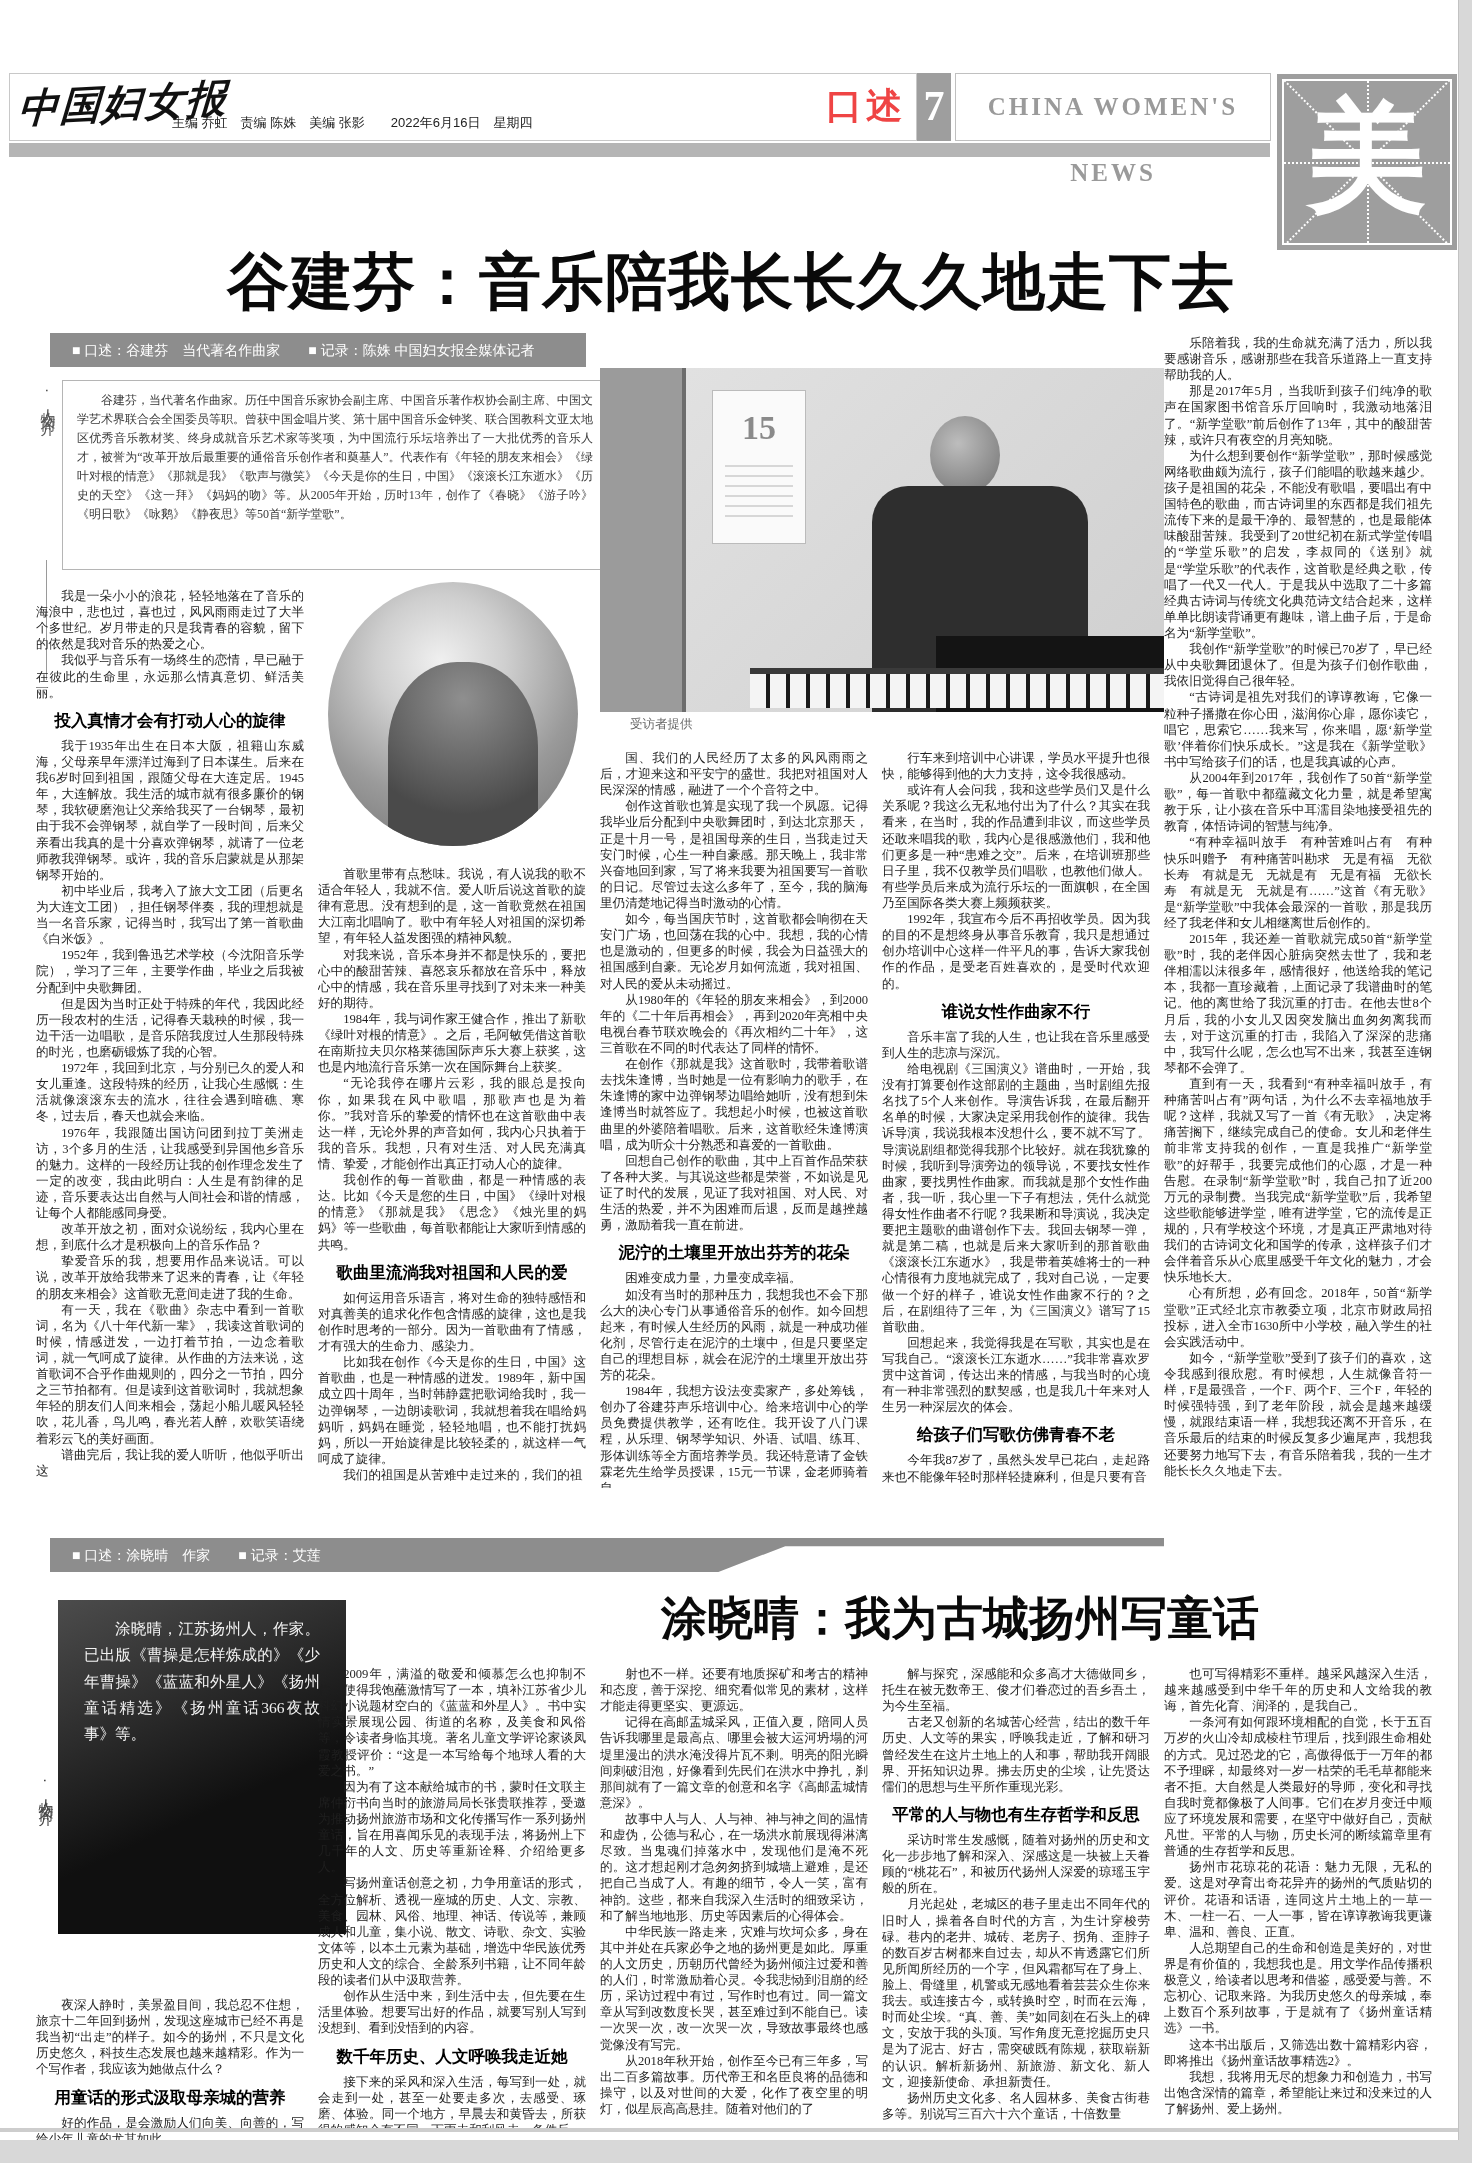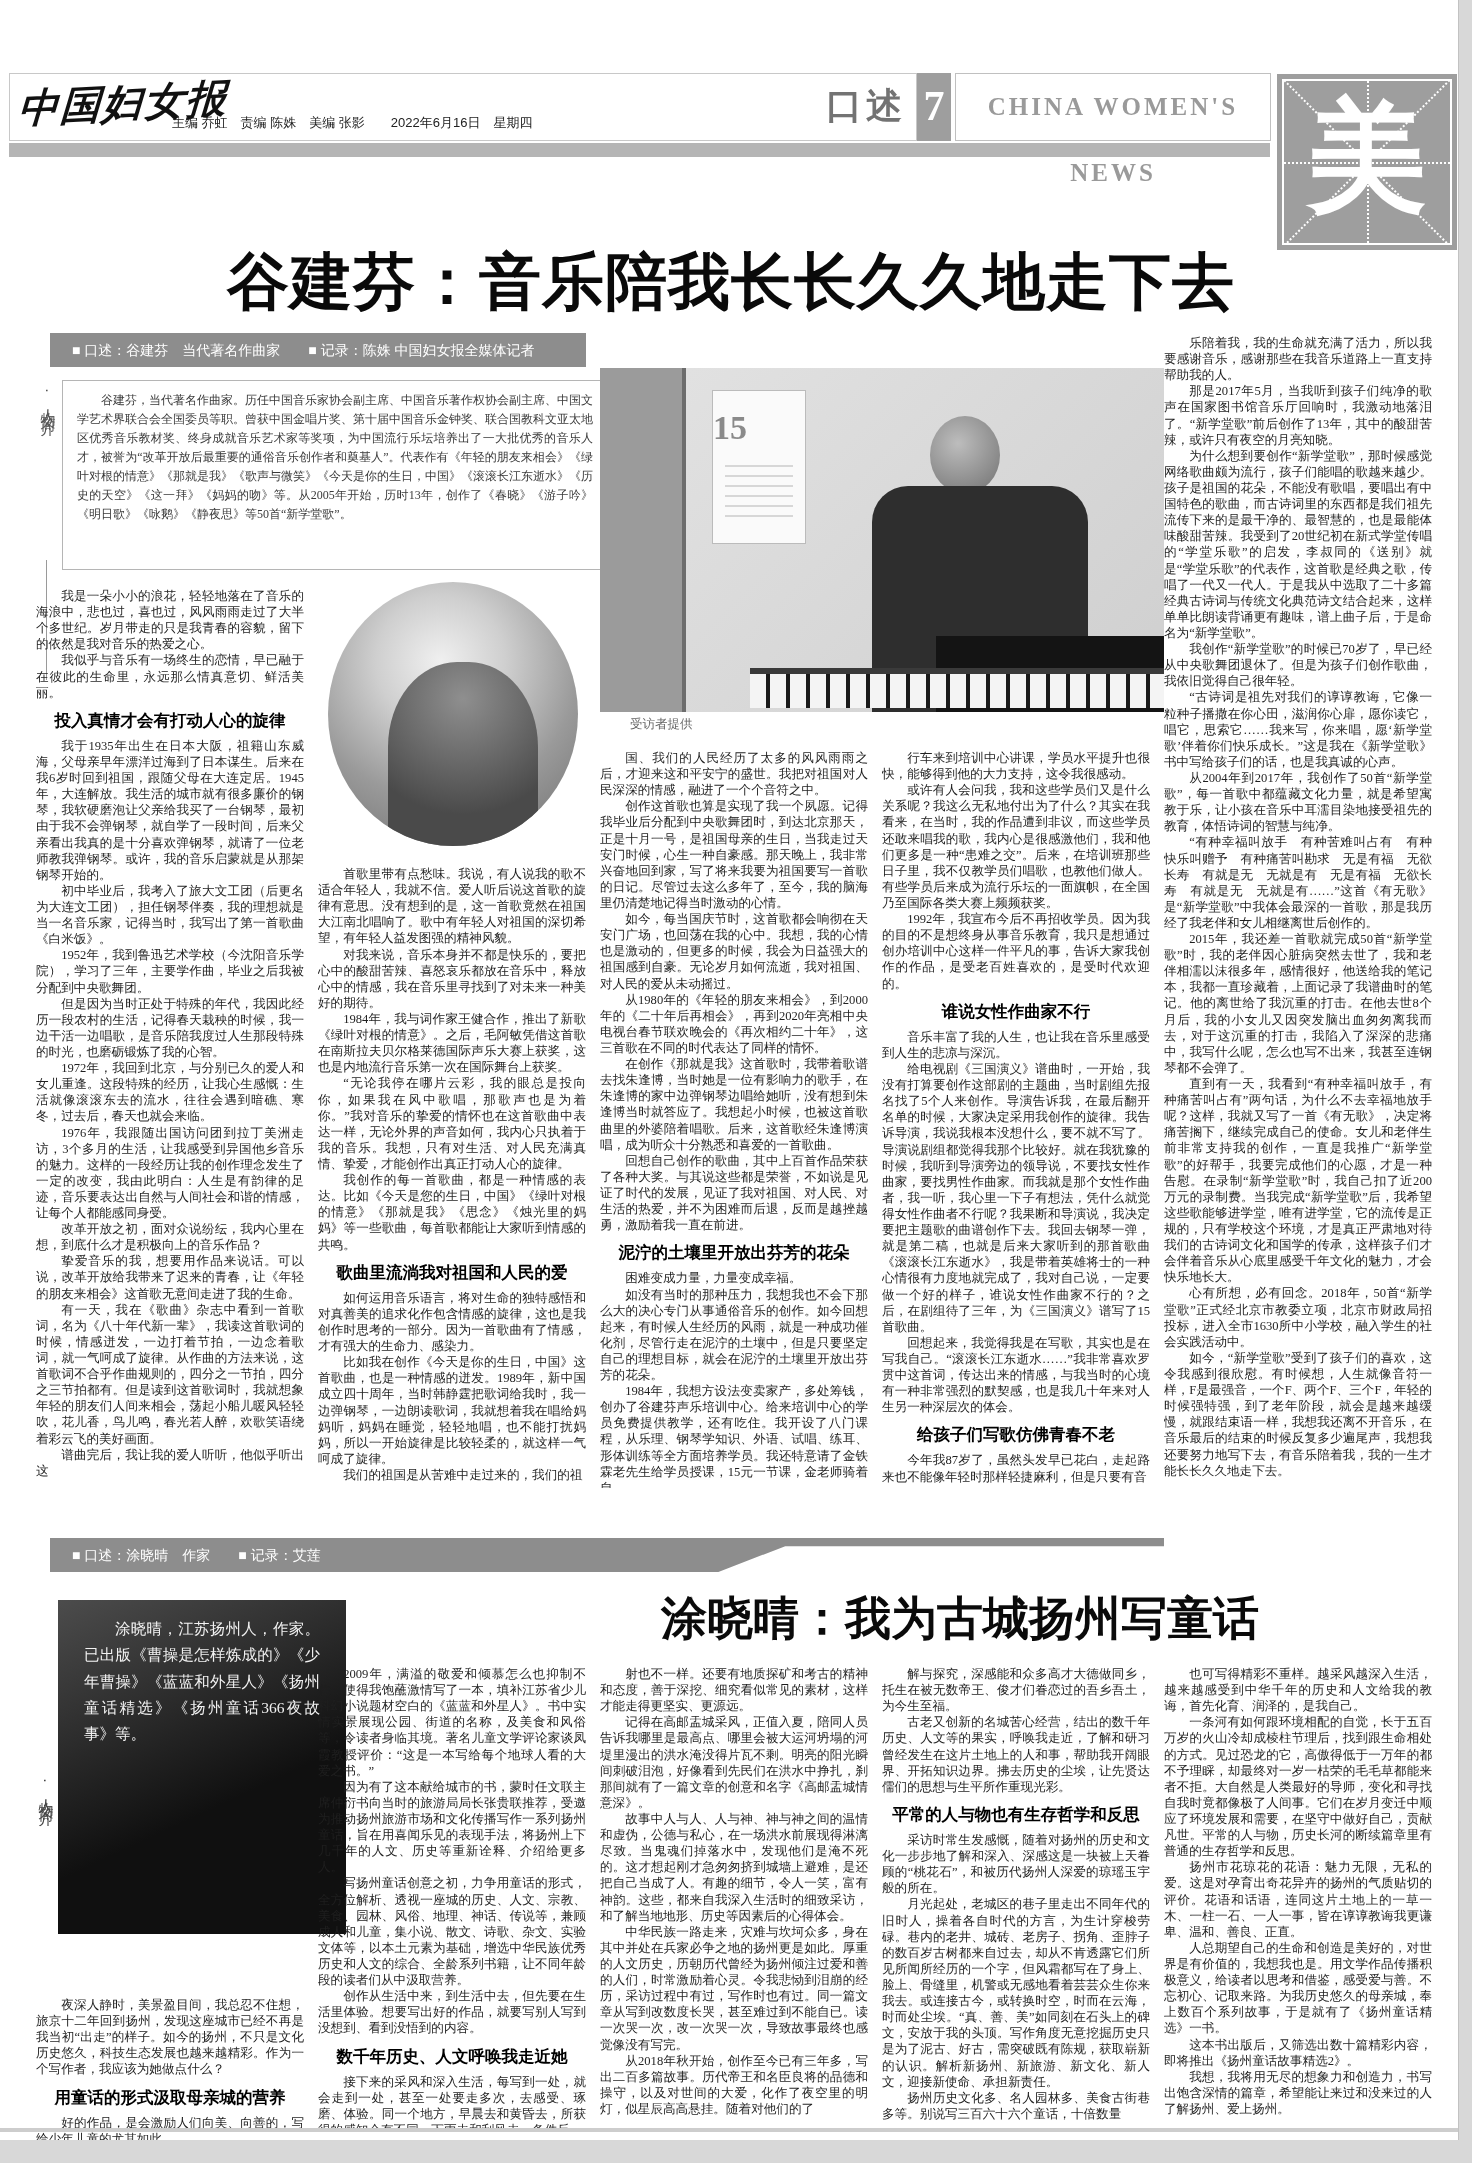--- a/index.html
+++ b/index.html
@@ -2,21 +2,21 @@
 <html><head>
 <meta charset="utf-8">
 <style>
   html,body{margin:0;padding:0;background:#d8d8d8;}
   .page{position:relative;width:1458px;height:2140px;background:#fff;font-family:"Liberation Serif",serif;color:#1c1c1c;overflow:hidden;box-shadow:0 0 0 1px #c2c2c2;}
   .abs{position:absolute;}
   
   .band{left:9px;top:73px;width:906px;height:66px;border:1px solid #c8c8c8;background:#fff;}
   .logo{left:18px;top:76px;font-size:40px;font-weight:900;font-style:italic;transform:rotate(-3deg) skewX(-6deg);letter-spacing:2px;color:#111;}
   .staffline{left:172px;top:114px;font-size:13px;color:#222;font-family:"Liberation Sans",sans-serif;}
-  .sect{left:826px;top:82px;font-size:36px;font-weight:900;letter-spacing:4px;color:#737373;text-align:right;}
+  .sect{left:826px;top:82px;font-size:36px;font-weight:900;letter-spacing:4px;color:#ef4444;text-align:right;}
   .pgno{left:917px;top:73px;width:34px;height:68px;background:#9e9e9e;color:#fff;font-size:42px;font-weight:bold;text-align:center;line-height:66px;font-family:"Liberation Serif",serif;}
   .engbox{left:955px;top:73px;width:314px;height:66px;border:1px solid #c0c0c0;background:#fff;text-align:center;line-height:66px;font-size:25px;letter-spacing:3px;color:#9a9a9a;font-weight:bold;font-family:"Liberation Serif",serif;}
   .graybar{left:9px;top:143px;width:1261px;height:14px;background:#b5b5b5;}
   .meibox{left:1277px;top:74px;width:180px;height:176px;background:#9e9e9e;padding:0;box-sizing:border-box;}
   .meibox .inner{position:absolute;left:5px;top:5px;right:5px;bottom:5px;border:2px solid #fff;overflow:hidden;}
   .meibox .dline{position:absolute;background:transparent;}
   .dv{left:50%;top:0;bottom:0;border-left:2px dotted #fff;}
   .dh{top:50%;left:0;right:0;border-top:2px dotted #fff;}
   .dd1{left:-30%;right:-30%;top:50%;border-top:2px dotted #fff;transform:rotate(45deg);}
   .dd2{left:-30%;right:-30%;top:50%;border-top:2px dotted #fff;transform:rotate(-45deg);}
@@ -26,21 +26,21 @@
   .bylinebar{background:#8d8d8d;color:#fff;font-size:14px;font-family:"Liberation Sans",sans-serif;line-height:34px;padding-left:22px;box-sizing:border-box;white-space:nowrap;overflow:hidden;}
   .bar1{left:50px;top:333px;width:536px;height:34px;}
   .vlabel{writing-mode:vertical-rl;font-size:15px;color:#555;letter-spacing:4px;font-family:"Liberation Sans",sans-serif;}
   .vlabel1{left:38px;top:388px;height:170px;}
   .vrule1{left:46px;top:560px;height:120px;width:0;border-left:1px solid #9a9a9a;}
   .introbox{left:62px;top:380px;width:546px;height:190px;border:1px solid #b5b5b5;padding:10px 14px;box-sizing:border-box;font-size:12px;line-height:1.58;color:#3a3a3a;text-align:justify;}
   .introbox p{margin:0;text-indent:2em;}
   
   .photo-main{left:600px;top:368px;width:564px;height:344px;background:linear-gradient(135deg,#e3e3e3,#cfcfcf);overflow:hidden;}
   .pm-door{position:absolute;left:0;top:0;width:82px;height:100%;background:#9b9b9b;border-right:4px solid #6d6d6d;}
-  .pm-cal{position:absolute;left:112px;top:22px;width:92px;height:152px;background:#fafafa;border:1px solid #bbb;}
+  .pm-cal{position:absolute;left:112px;top:22px;width:92px;height:152px;background:#fafafa;border:1px solid #bbb;text-align:center;}
   .pm-cal .day{font-size:34px;color:#8a8a8a;margin-top:18px;font-weight:bold;}
   .pm-cal .rows{margin:10px 12px 0;height:60px;background:repeating-linear-gradient(#fafafa 0 8px,#d7d7d7 8px 10px);}
   .pm-head{position:absolute;left:330px;top:48px;width:70px;height:78px;border-radius:50%;background:radial-gradient(circle at 40% 35%,#bdbdbd,#6f6f6f);}
   .pm-body{position:absolute;left:272px;top:118px;width:216px;height:240px;border-radius:36px 36px 0 0;background:#2e2e2e;}
   .pm-piano{position:absolute;left:336px;top:268px;width:228px;height:96px;background:#141414;}
   .pm-keys{position:absolute;left:150px;top:300px;width:414px;height:34px;background:repeating-linear-gradient(90deg,#f4f4f4 0 16px,#1a1a1a 16px 20px);border-top:6px solid #3a3a3a;}
   .caption{left:630px;top:716px;font-size:12.5px;color:#666;font-family:"Liberation Sans",sans-serif;}
   .photo-circle{left:328px;top:582px;width:250px;height:264px;border-radius:50%;background:radial-gradient(circle at 45% 30%,#f0f0f0 0%,#cfcfcf 28%,#9a9a9a 60%,#6d6d6d 100%);overflow:hidden;}
   .pc-fig{position:absolute;left:60px;top:80px;width:150px;height:184px;border-radius:46% 46% 0 0;background:radial-gradient(circle at 50% 20%,#8f8f8f,#4a4a4a 70%);}
   

